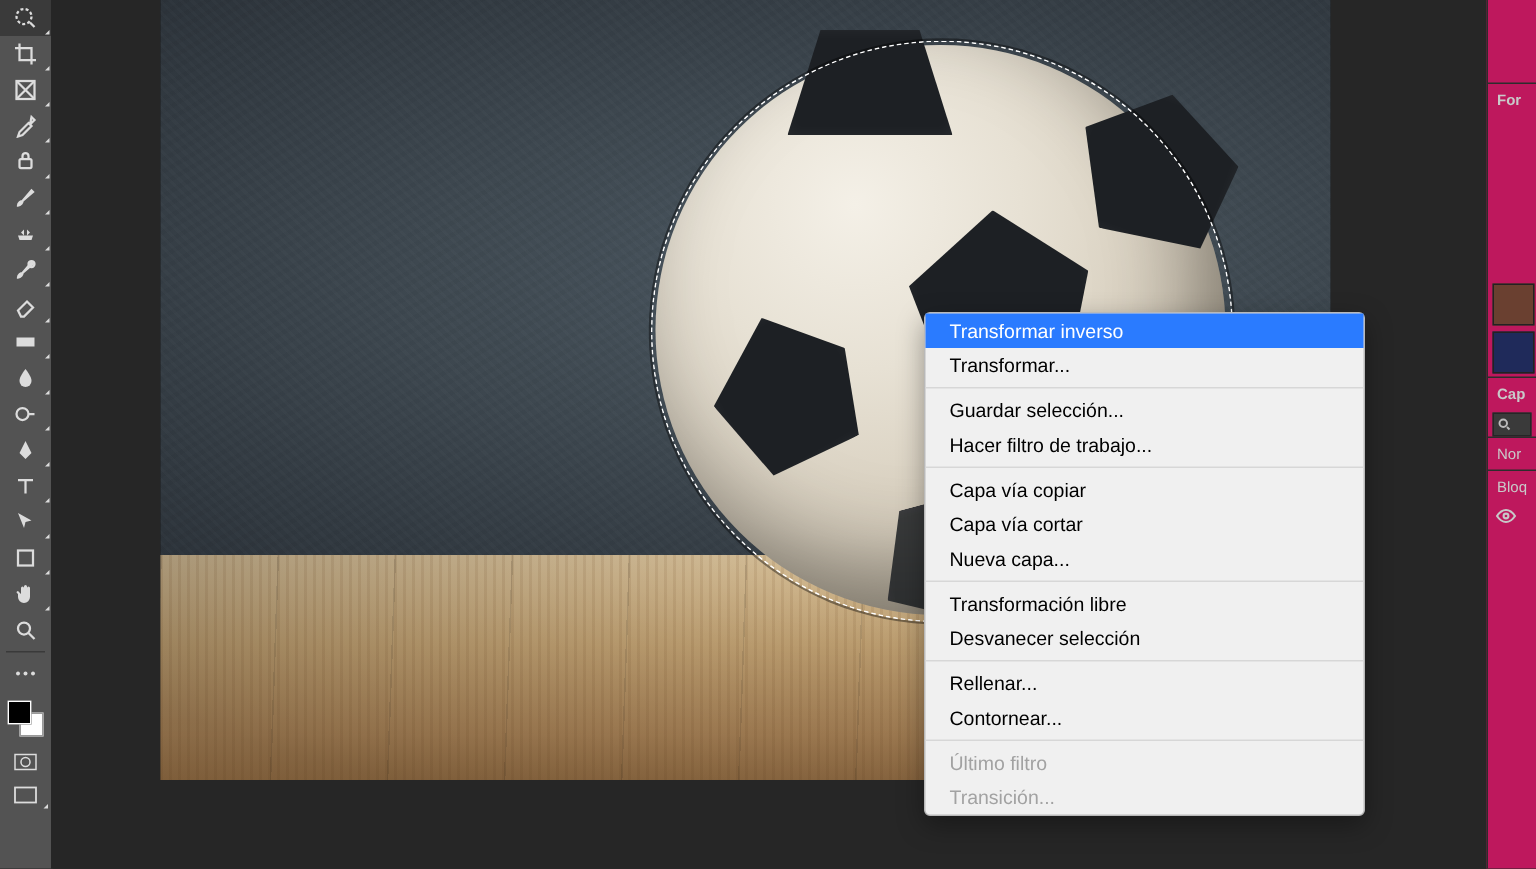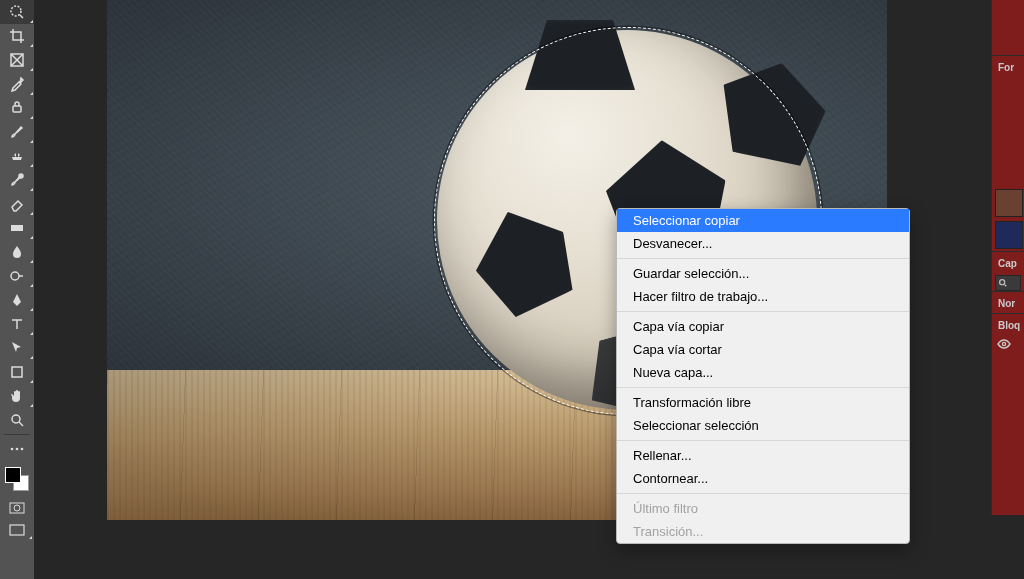--- a/index.html
+++ b/index.html
@@ -51,21 +51,21 @@
 .p3{left:280px;top:32px;width:105px;height:100px;clip-path:polygon(45% 0%,100% 30%,95% 90%,30% 100%,0% 40%);transform:rotate(20deg);}
 .p4{left:88px;top:-10px;width:110px;height:70px;clip-path:polygon(20% 0%,80% 0%,100% 100%,0% 100%);}
 .p5{left:300px;top:225px;width:90px;height:100px;clip-path:polygon(50% 0%,100% 40%,78% 100%,8% 100%,0% 35%);transform:rotate(70deg);opacity:0.9;}
 .p6{left:150px;top:300px;width:115px;height:90px;clip-path:polygon(45% 0%,100% 38%,80% 100%,14% 100%,0% 33%);transform:rotate(165deg);opacity:0.85;}
 .ball-shadow{position:absolute;left:350px;top:370px;width:330px;height:60px;border-radius:50%;
   background:radial-gradient(ellipse at center, rgba(0,0,0,0.45) 0%, rgba(0,0,0,0) 70%);}
 
 .selection{position:absolute;left:327px;top:27px;width:386px;height:386px;border-radius:50%;
   border:1.5px dashed #fff;box-shadow:0 0 0 1.5px rgba(0,0,0,0.4);pointer-events:none;}
 
-.right-dock{position:absolute;right:0;top:0;width:32px;height:515px;background:#7f1d1d;border-left:1px solid #2d2d2d;overflow:hidden;}
+.right-dock{position:absolute;right:0;top:0;width:32px;height:579px;background:#be185d;border-left:1px solid #2d2d2d;overflow:hidden;}
 .dock-section{border-top:1px solid #2d2d2d;padding:6px 0 4px 6px;font-size:10px;color:#c9c9c9;font-weight:600;}
 .dock-thumb{margin:4px 0 2px 3px;width:26px;height:26px;background:#6a4030;border:1px solid #222;}
 .dock-thumb.blue{background:#1f2a5a;}
 .dock-input{margin:2px 0 0 3px;width:24px;height:14px;background:#3a3a3a;border:1px solid #262626;display:flex;align-items:center;}
 .dock-input svg{width:10px;height:10px;margin-left:2px;stroke:#bbb;fill:none;stroke-width:1.6;}
 .eye{display:flex;align-items:center;margin:4px 0 0 5px;}
 .eye svg{width:14px;height:10px;stroke:#c8c8c8;fill:none;stroke-width:1.4;}
 
 .ctx{position:absolute;left:616px;top:208px;width:292px;background:#f0f0f0;border:1px solid #b9b9b9;border-radius:4px;box-shadow:0 6px 18px rgba(0,0,0,0.35);font-size:13px;color:#000;z-index:50;}
 .ctx .itm{padding:3px 16px;line-height:17px;white-space:nowrap;}
@@ -242,43 +242,43 @@
   <div style="height:108px"></div>
   <div class="dock-thumb"></div>
   <div class="dock-thumb blue"></div>
   <div class="dock-section">Cap</div>
   <div class="dock-input">
       <svg viewBox="0 0 12 12">
         <circle cx="5" cy="5" r="3"></circle>
         <path d="M8 8l2 2"></path>
       </svg>
     </div>
-  <div class="dock-section" style="font-weight:700">Nor</div>
-  <div class="dock-section" style="font-weight:700">Bloq</div>
+  <div class="dock-section" style="font-weight:400">Nor</div>
+  <div class="dock-section" style="font-weight:400">Bloq</div>
   <div class="eye">
       <svg viewBox="0 0 14 10">
         <path d="M1 5c2-3 4-4 6-4s4 1 6 4c-2 3-4 4-6 4S3 8 1 5z"></path>
         <circle cx="7" cy="5" r="1.6"></circle>
       </svg>
     </div>
 </div>
 
 <div class="ctx">
-  <div class="itm hl">Seleccionar copiar</div>
-  <div class="itm">Desvanecer...</div>
+  <div class="itm hl">Transformar inverso</div>
+  <div class="itm">Transformar...</div>
   <div class="sep"></div>
   <div class="itm">Guardar selección...</div>
   <div class="itm">Hacer filtro de trabajo...</div>
   <div class="sep"></div>
   <div class="itm">Capa vía copiar</div>
   <div class="itm">Capa vía cortar</div>
   <div class="itm">Nueva capa...</div>
   <div class="sep"></div>
   <div class="itm">Transformación libre</div>
-  <div class="itm">Seleccionar selección</div>
+  <div class="itm">Desvanecer selección</div>
   <div class="sep"></div>
   <div class="itm">Rellenar...</div>
   <div class="itm">Contornear...</div>
   <div class="sep"></div>
   <div class="itm dis">Último filtro</div>
   <div class="itm dis">Transición...</div>
 
 </div>
 
 </body></html>

